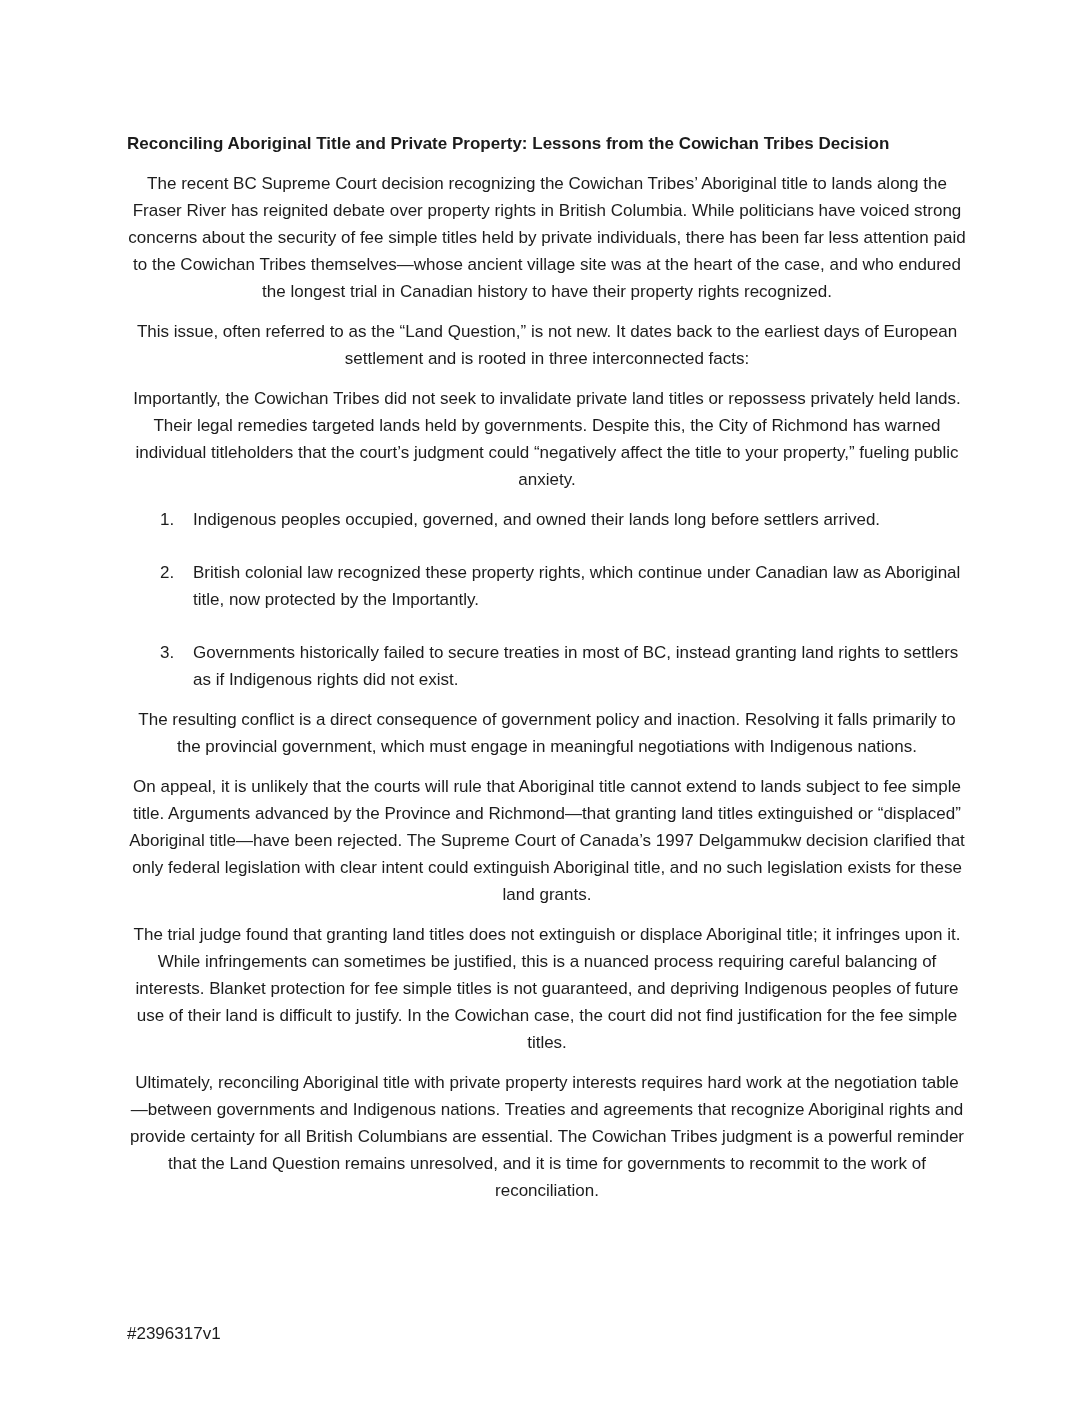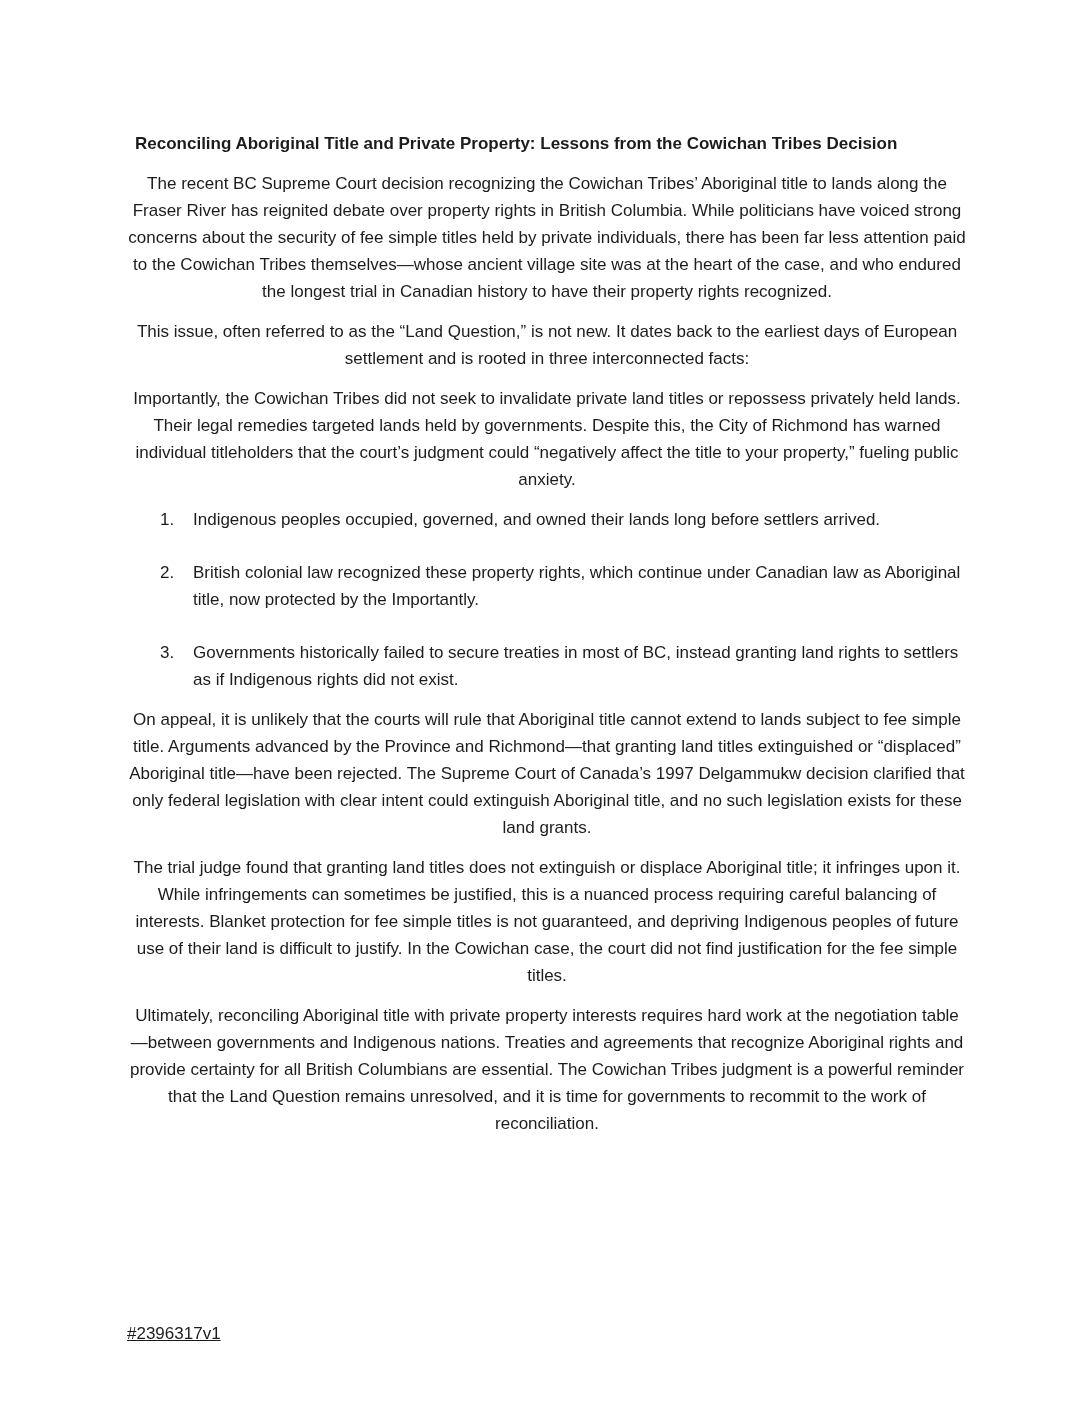--- a/index.html
+++ b/index.html
@@ -26,21 +26,21 @@
   .content {
     position: absolute;
     top: 130px;
     left: 127px;
     width: 840px;
     font-size: 17px;
     line-height: 27px;
   }
   .doc-title {
     font-weight: 700;
-    margin: 0 0 13px 8px;
+    margin: 0 0 13px 0;
     font-size: 17px;
     line-height: 27px;
   }
   .para {
     margin: 0 0 13px 0;
     text-align: center;
   }
   .numbered-list {
     margin: 0 0 0 0;
   }
@@ -59,21 +59,20 @@
   }
   .list-text {
     flex: 1 1 auto;
   }
   .footer-ref {
     position: absolute;
     top: 1320px;
     left: 127px;
     font-size: 17px;
     line-height: 27px;
-    text-decoration: underline;
   }
 </style>
 </head>
 <body>
 
 <div class="page">
   <div class="content">
 
     <p class="doc-title">Reconciling Aboriginal Title and Private Property: Lessons from the Cowichan Tribes Decision</p>
 
@@ -91,20 +90,21 @@
       <div class="list-item">
         <span class="list-marker">2.</span>
         <span class="list-text">British colonial law recognized these property rights, which continue under Canadian law as Aboriginal title, now protected by the Importantly.</span>
       </div>
       <div class="list-item">
         <span class="list-marker">3.</span>
         <span class="list-text">Governments historically failed to secure treaties in most of BC, instead granting land rights to settlers as if Indigenous rights did not exist.</span>
       </div>
     </div>
 
+    <p class="para">The resulting conflict is a direct consequence of government policy and inaction. Resolving it falls primarily to the provincial government, which must engage in meaningful negotiations with Indigenous nations.</p>
 
     <p class="para">On appeal, it is unlikely that the courts will rule that Aboriginal title cannot extend to lands subject to fee simple title. Arguments advanced by the Province and Richmond—that granting land titles extinguished or “displaced” Aboriginal title—have been rejected. The Supreme Court of Canada’s 1997 Delgammukw decision clarified that only federal legislation with clear intent could extinguish Aboriginal title, and no such legislation exists for these land grants.</p>
 
     <p class="para">The trial judge found that granting land titles does not extinguish or displace Aboriginal title; it infringes upon it. While infringements can sometimes be justified, this is a nuanced process requiring careful balancing of interests. Blanket protection for fee simple titles is not guaranteed, and depriving Indigenous peoples of future use of their land is difficult to justify. In the Cowichan case, the court did not find justification for the fee simple titles.</p>
 
     <p class="para">Ultimately, reconciling Aboriginal title with private property interests requires hard work at the negotiation table—between governments and Indigenous nations. Treaties and agreements that recognize Aboriginal rights and provide certainty for all British Columbians are essential. The Cowichan Tribes judgment is a powerful reminder that the Land Question remains unresolved, and it is time for governments to recommit to the work of reconciliation.</p>
 
   </div>
 
   <div class="footer-ref">#2396317v1</div>

